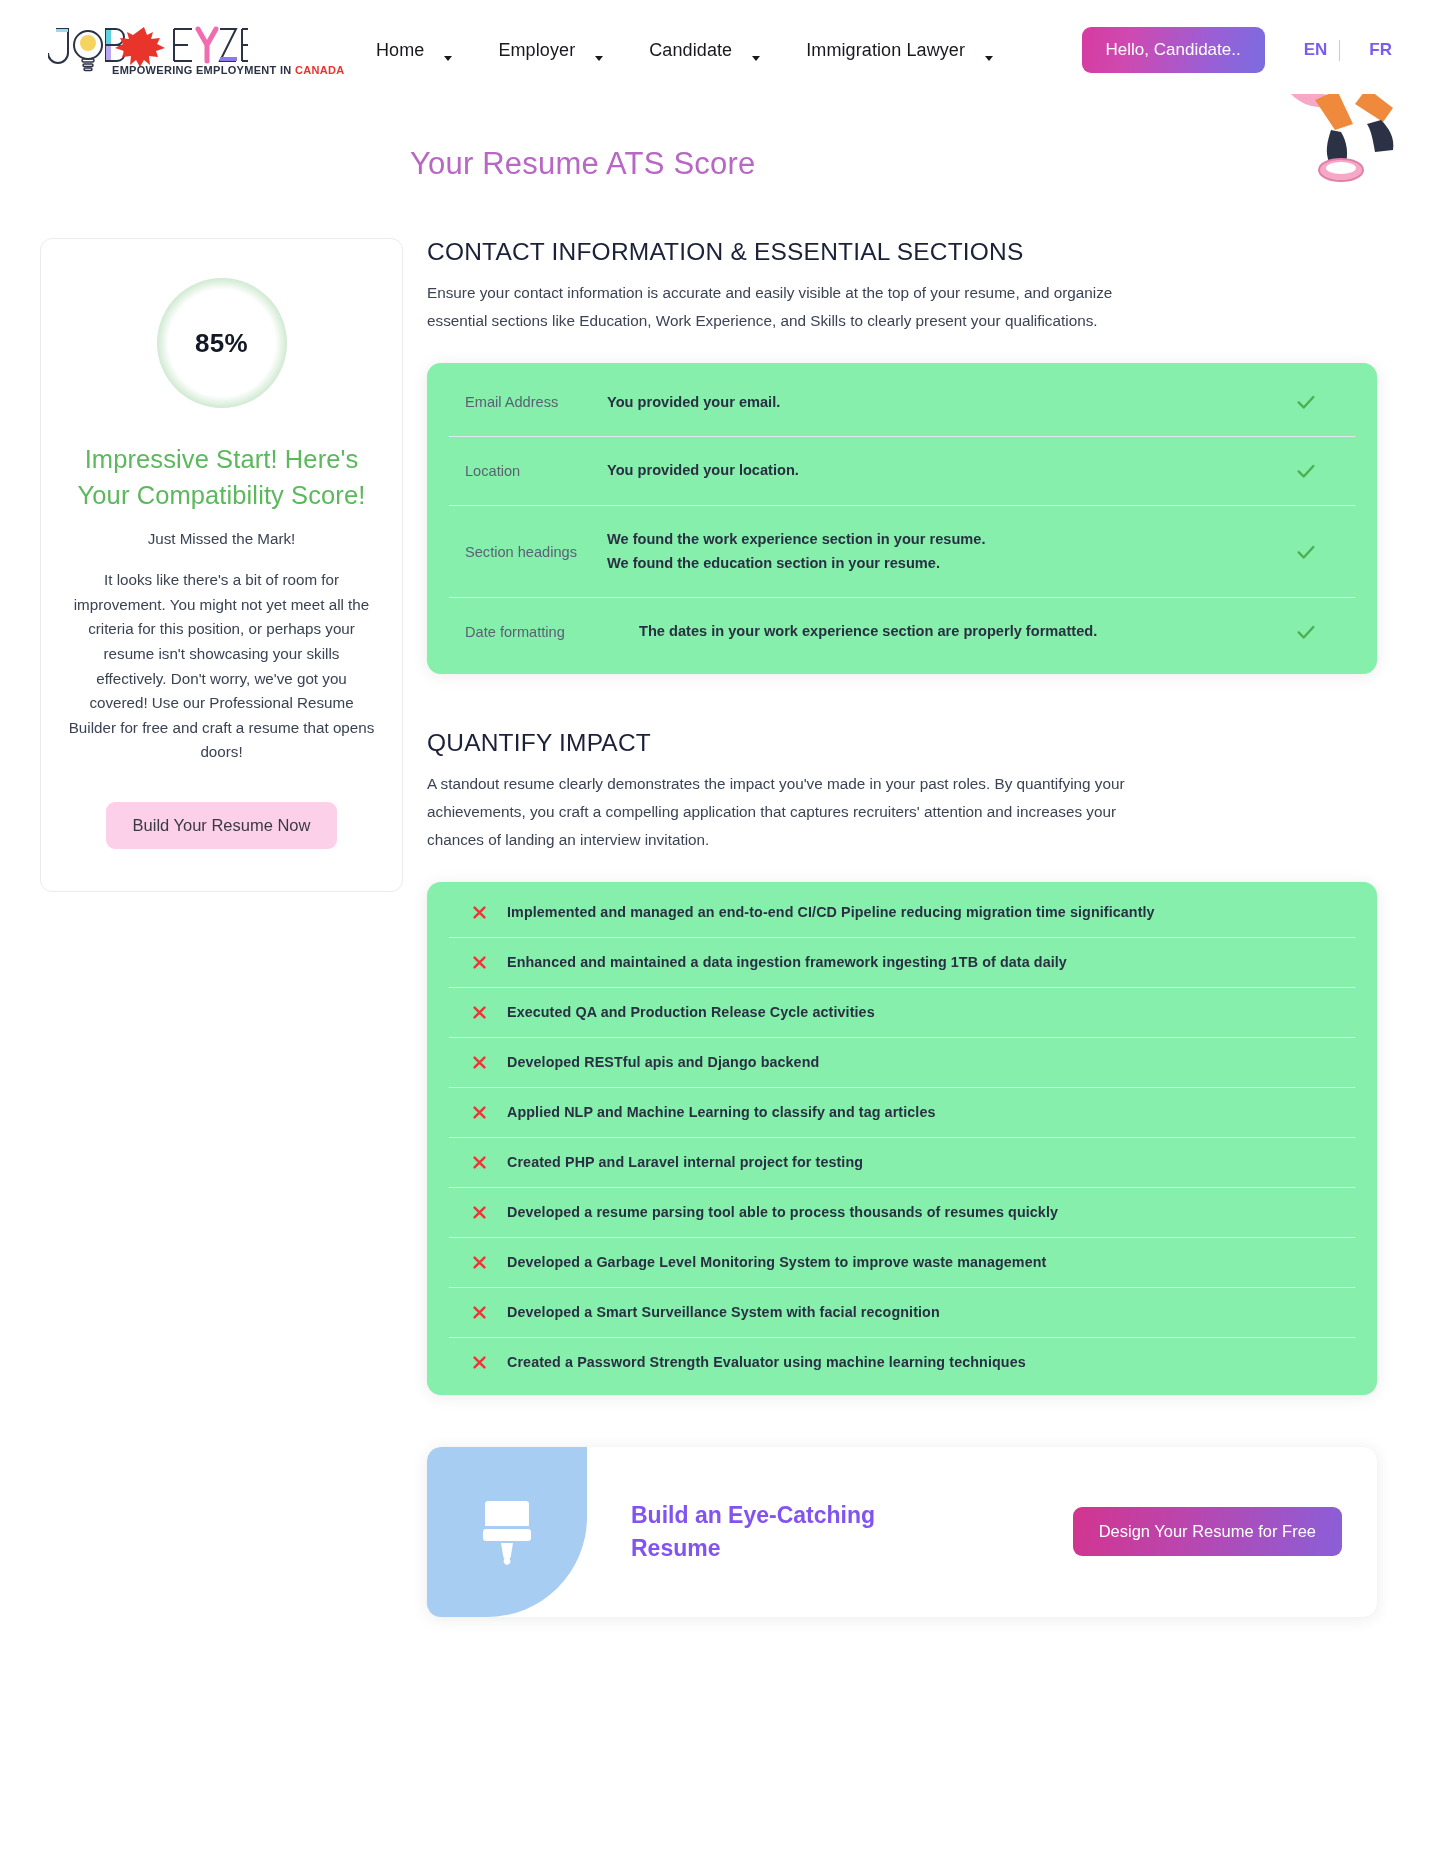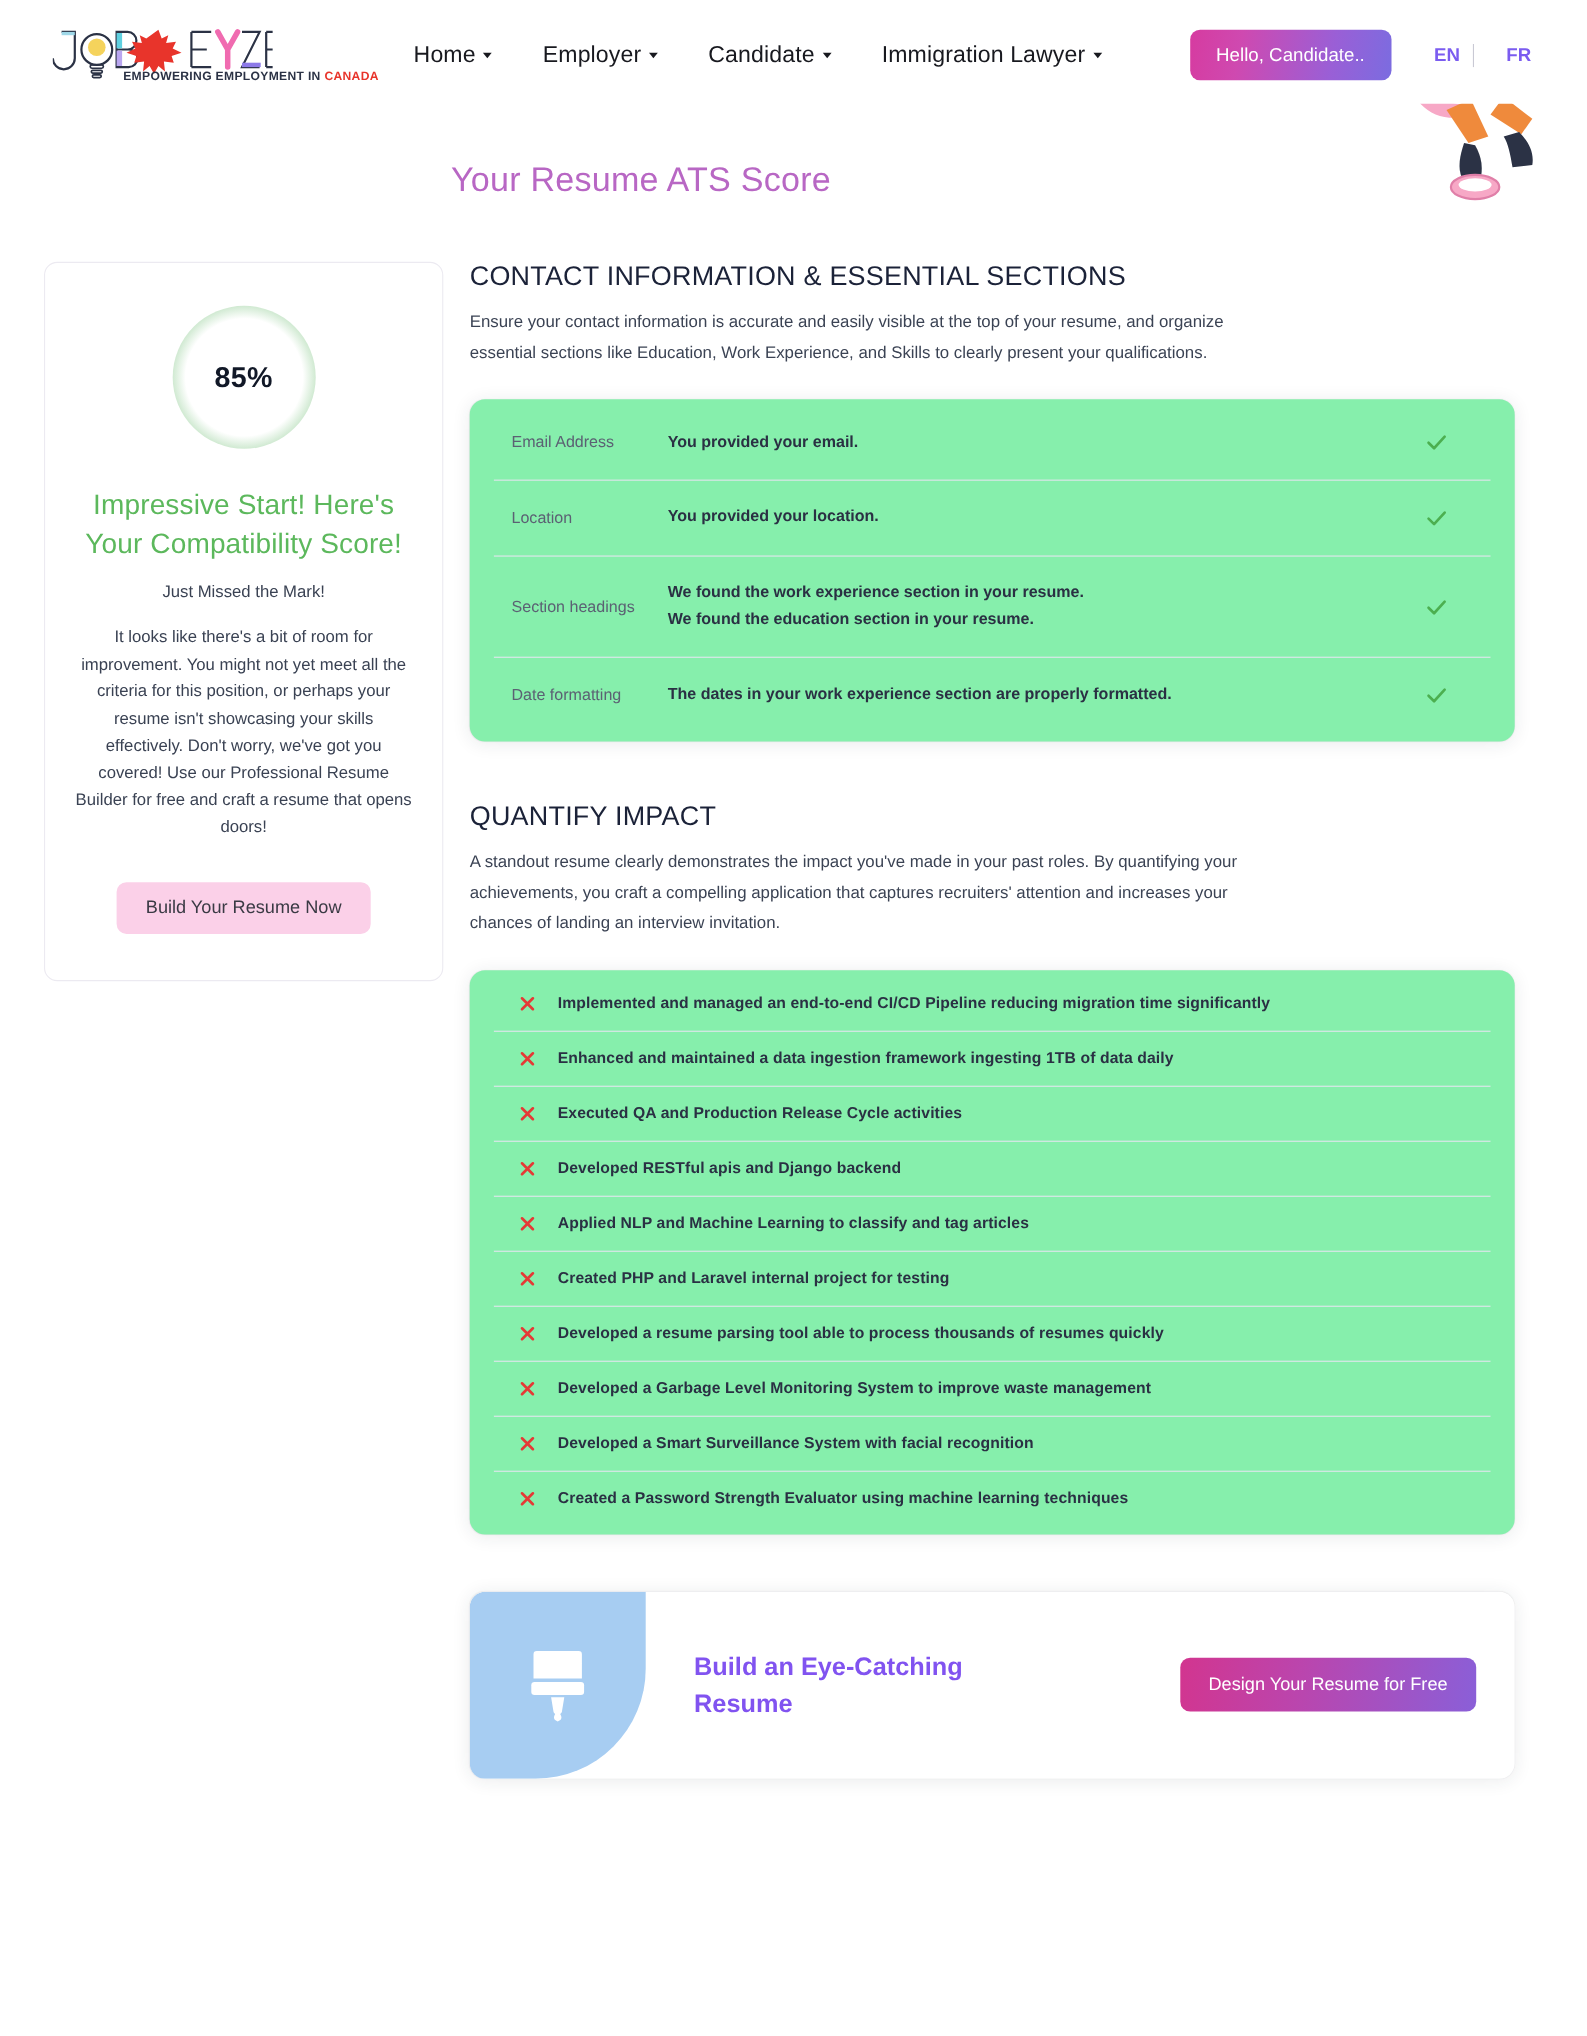--- a/index.html
+++ b/index.html
@@ -23,28 +23,28 @@
   .logo-wrap { width: 200px; height: 58px; position: relative; flex: 0 0 auto; margin-left: 15px;}
   .logo-svg { display:block; }
 
   .main-nav {
     display: flex;
     align-items: center;
     gap: 46px;
     margin-left: 128px;
   }
   .nav-item {
-    font-size: 21px;
+    font-size: 18px;
     color: #18191f;
     letter-spacing: .1px;
     white-space: nowrap;
     cursor: pointer;
     display: flex;
-    align-items: center;
-    gap: 7px;
+    align-items: flex-end;
+    gap: 20px;
   }
   .caret {
     width: 0; height: 0;
     border-left: 4.5px solid transparent;
     border-right: 4.5px solid transparent;
     border-top: 5px solid #18191f;
     display: inline-block;
   }
 
   .header-right {
@@ -175,21 +175,21 @@
     box-shadow: 0 2px 16px rgba(36,40,60,.09), 0 0 1px rgba(36,40,60,.07);
     padding: 6px 0 8px;
   }
   .row {
     display: flex;
     align-items: center;
     padding: 22px 38px 22px 16px;
     margin: 0 22px;
     border-bottom: 1px solid #e2e6ee;
   }
-  .row:last-child { border-bottom: none; }
+  .row:last-child { border-bottom: none; gap: 32px; }
   .row-label {
     width: 142px;
     flex: 0 0 142px;
     font-size: 14.6px;
     color: #5b6173;
   }
   .row-value {
     flex: 1 1 auto;
     font-size: 14.6px;
     font-weight: bold;

